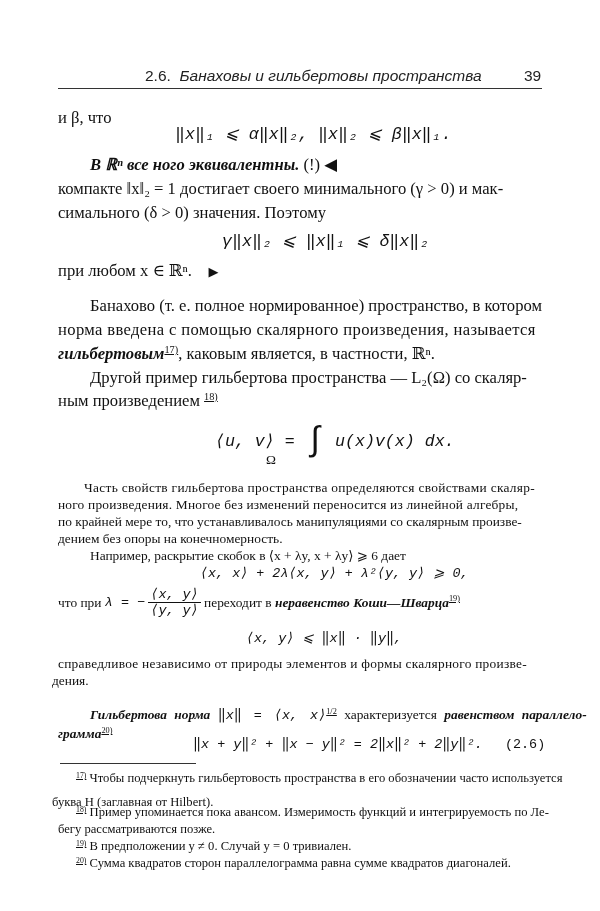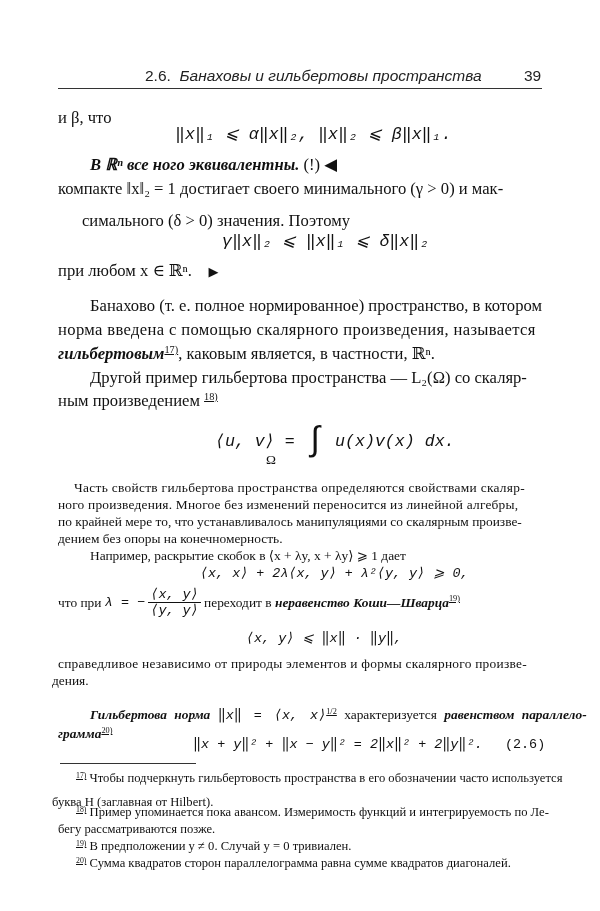--- a/index.html
+++ b/index.html
@@ -34,21 +34,21 @@
 
 <div class="abs body" style="left:58px; top:110px;">и β, что</div>
 <div class="abs body m" style="left:175px; top:127px;">‖x‖₁ ⩽ α‖x‖₂,</div>
 <div class="abs body m" style="left:318px; top:127px;">‖x‖₂ ⩽ β‖x‖₁.</div>
 
 <div class="abs body" style="left:90px; top:157px; width:452px;">
   <span class="bi">В ℝⁿ все ного эквивалентны.</span>
   <span>(!) ◀</span>&nbsp;&nbsp;
 </div>
 <div class="abs body" style="left:58px; top:181px;">компакте ‖x‖₂ = 1 достигает своего минимального (γ &gt; 0) и мак-</div>
-<div class="abs body" style="left:58px; top:213px;margin-left:24px;">симального (δ &gt; 0) значения. Поэтому</div>
+<div class="abs body" style="left:58px; top:205px;">симального (δ &gt; 0) значения. Поэтому</div>
 <div class="abs body m" style="left:222px; top:234px;">γ‖x‖₂ ⩽ ‖x‖₁ ⩽ δ‖x‖₂</div>
 <div class="abs body" style="left:58px; top:263px;">
   <span>при любом x ∈ ℝⁿ.</span>&nbsp;&nbsp;&nbsp;
   <span style="font-size:13px;">▶</span>
 </div>
 
 <div class="abs body" style="left:90px; top:298px;">Банахово (т. е. полное нормированное) пространство, в котором</div>
 <div class="abs body" style="left:58px; top:322px; letter-spacing:0.35px;">норма введена с помощью скалярного произведения, называется</div>
 <div class="abs body" style="left:58px; top:346px;">
   <span class="bi">гильбертовым</span><sup>17)</sup><span>, каковым является, в частности, ℝⁿ.</span>
@@ -58,25 +58,25 @@
   <span>ным произведением</span>&nbsp;<sup>18)</sup>
 </div>
 
 <div class="abs body m" style="left:215px; top:420px;">
   <span>⟨u, v⟩ =</span>
   <span class="int">∫</span>
   <span>u(x)v(x) dx.</span>
 </div>
 <div class="abs small mu" style="left:266px; top:453px;">Ω</div>
 
-<div class="abs small" style="left:74px; top:481px; letter-spacing:0.3px;">Часть свойств гильбертова пространства определяются свойствами скаляр-</div>
+<div class="abs small" style="left:84px; top:481px; letter-spacing:0.3px;">Часть свойств гильбертова пространства определяются свойствами скаляр-</div>
 <div class="abs small" style="left:58px; top:498px; letter-spacing:0.2px;">ного произведения. Многое без изменений переносится из линейной алгебры,</div>
 <div class="abs small" style="left:58px; top:515px;">по крайней мере то, что устанавливалось манипуляциями со скалярным произве-</div>
 <div class="abs small" style="left:58px; top:532px;">дением без опоры на конечномерность.</div>
-<div class="abs small" style="left:90px; top:549px;">Например, раскрытие скобок в ⟨x + λy, x + λy⟩ ⩾ 1 дает</div>
+<div class="abs small" style="left:90px; top:549px;">Например, раскрытие скобок в ⟨x + λy, x + λy⟩ ⩾ 6 дает</div>
 <div class="abs small m" style="left:200px; top:567px;">⟨x, x⟩ + 2λ⟨x, y⟩ + λ²⟨y, y⟩ ⩾ 0,</div>
 
 <div class="abs small" style="left:58px; top:588px;">
   <span style="vertical-align:middle;">что при</span>
   <span class="m" style="vertical-align:middle;">λ = −</span>
   <span class="frac m">
     <span class="n">⟨x, y⟩</span>
     <span class="d">⟨y, y⟩</span>
   </span>
   <span style="vertical-align:middle;">переходит в</span>

